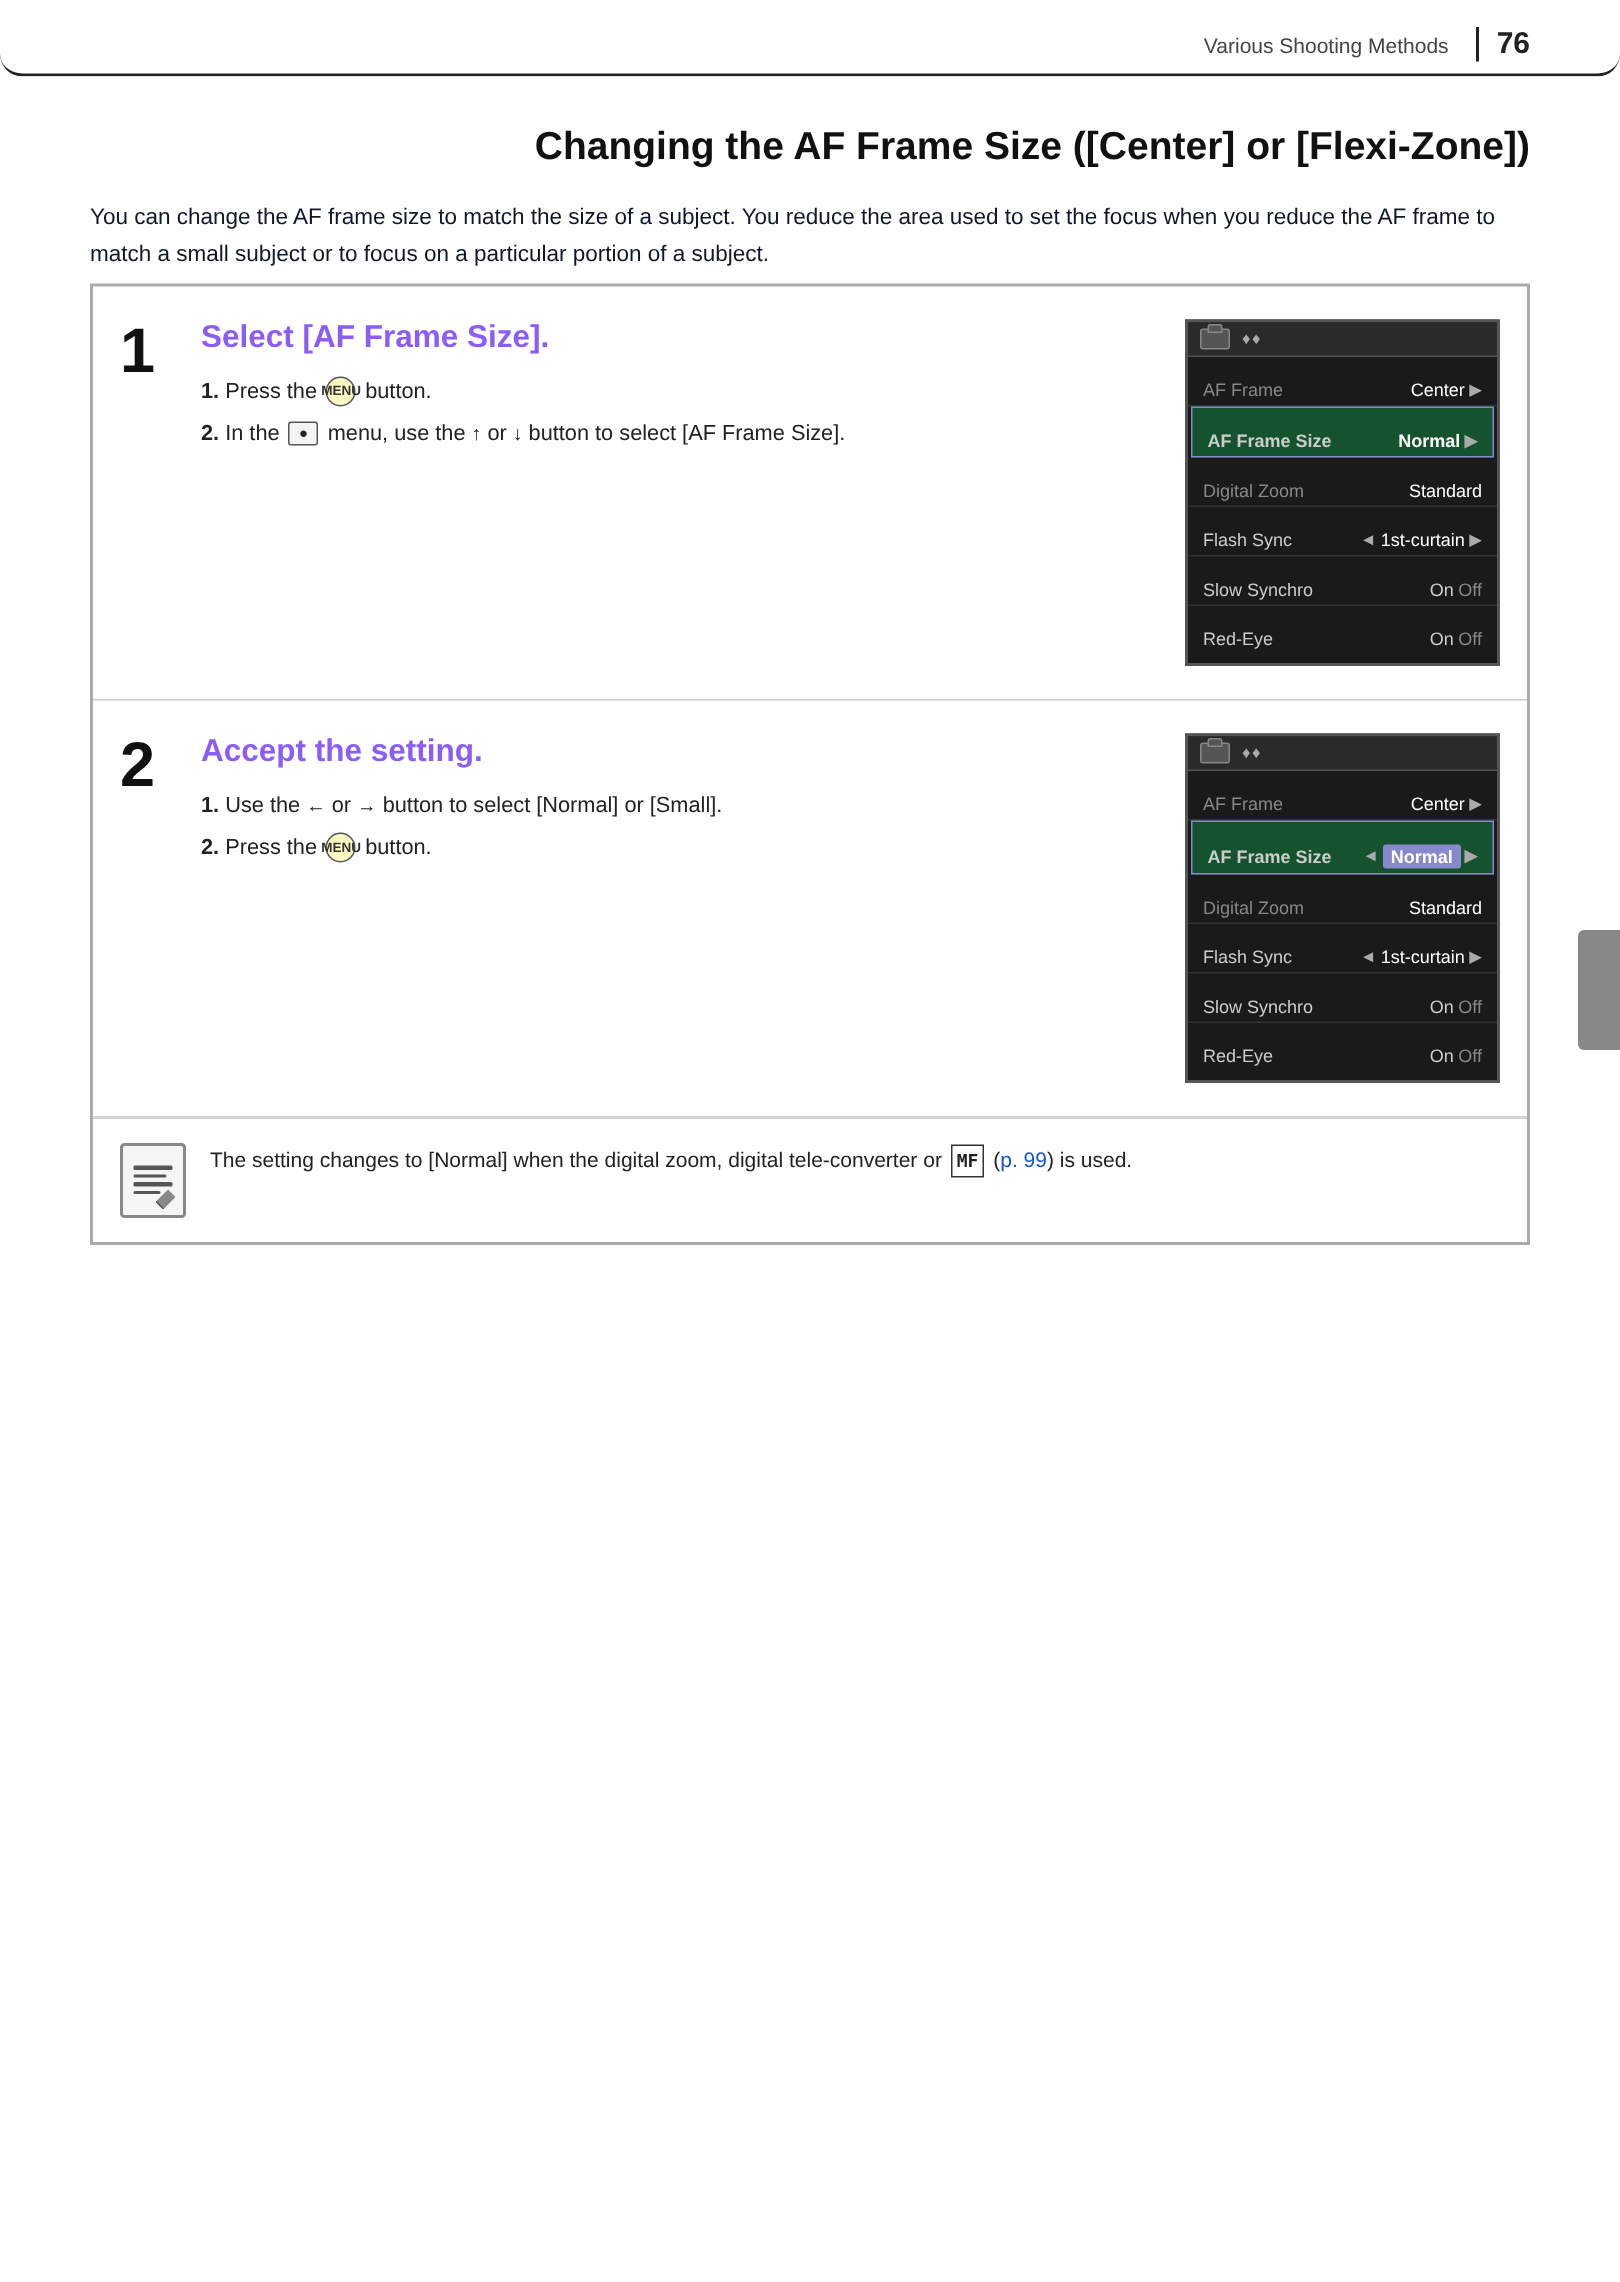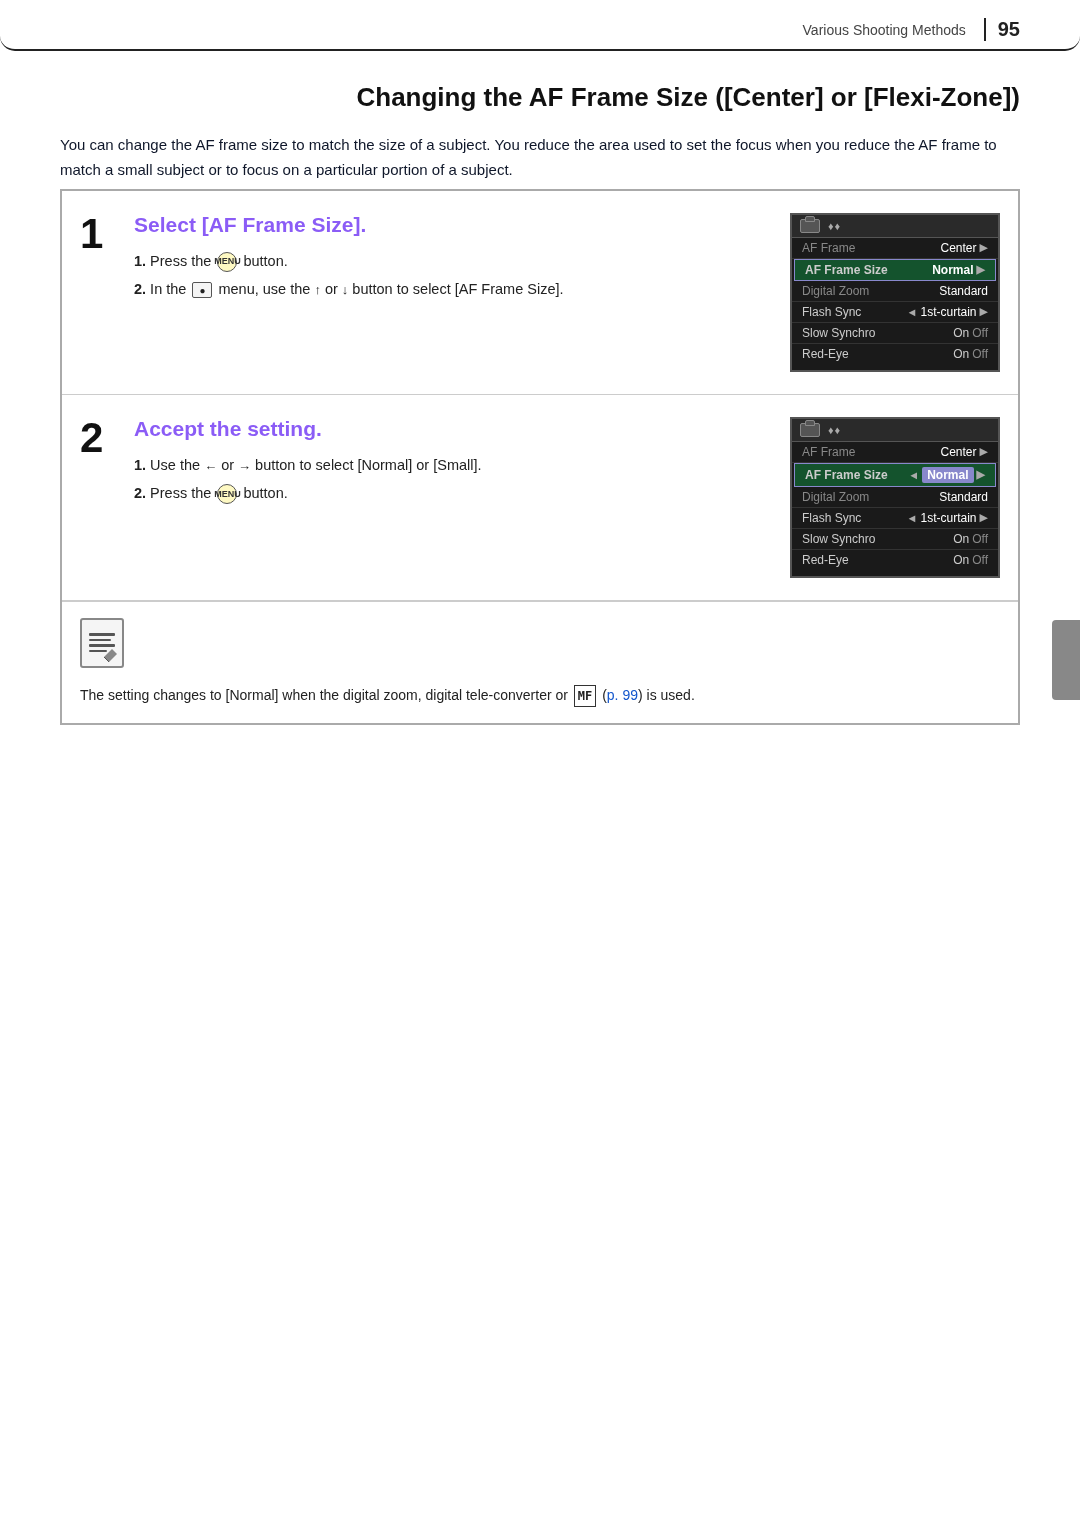--- a/index.html
+++ b/index.html
@@ -179,21 +179,21 @@
     }
     .menu-tt {
       color: #aaa;
       font-size: 11px;
       letter-spacing: 1px;
     }
     .menu-row {
       display: flex;
       justify-content: space-between;
       align-items: center;
-      padding: 3px 10px 3px 10px;
+      padding: 15px 10px 3px 10px;
       border-bottom: 1px solid #333;
       font-size: 12px;
       text-align: center;
     }
     .menu-row:last-child {
       border-bottom: none;
     }
     .menu-row.highlighted {
       background: #14532d;
       border: 1.5px solid #8888cc;
@@ -265,21 +265,20 @@
     }
 
     
     .note-row {
       display: flex;
       align-items: flex-start;
       padding: 16px 5px 16px 18px;
       gap: 16px;
       border-top: 1px solid #ccc;
       background: #fff;
-      flex-direction: column;
     }
     .note-icon {
       width: 44px;
       min-width: 44px;
       height: 50px;
       border: 2px solid #888;
       border-radius: 3px;
       display: flex;
       flex-direction: column;
       align-items: center;
@@ -330,21 +329,21 @@
   </style>
 </head>
 <body>
 
 <div class="page-container">
 
   <div class="right-tab"></div>
 
   <div class="page-header">
     <span class="header-text">Various Shooting Methods</span>
-    <span class="header-page-num">95</span>
+    <span class="header-page-num">76</span>
   </div>
 
   <div class="main-content">
 
     <div class="main-title">Changing the AF Frame Size ([Center] or [Flexi-Zone])</div>
 
     <div class="intro-text">You can change the AF frame size to match the size of a subject. You reduce the area used to set the focus when you reduce the AF frame to match a small subject or to focus on a particular portion of a subject.</div>
 
     <div class="steps-box">
 

